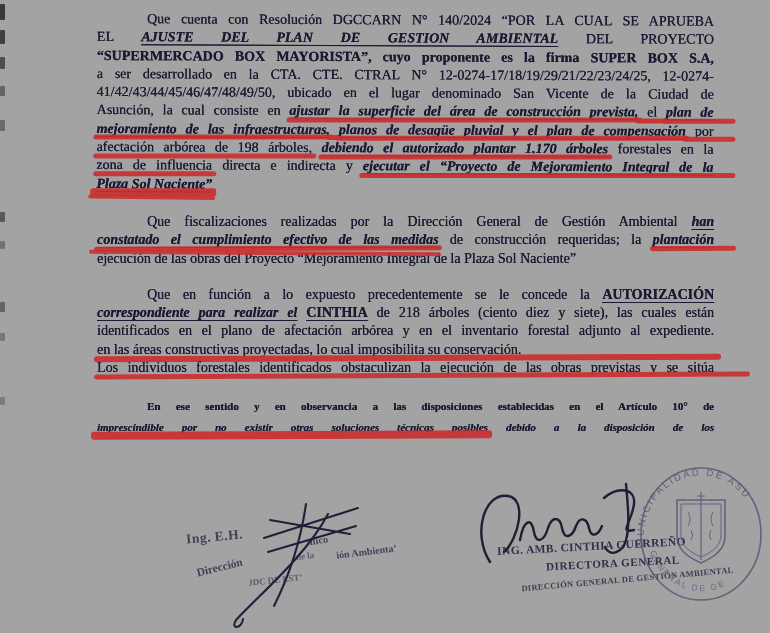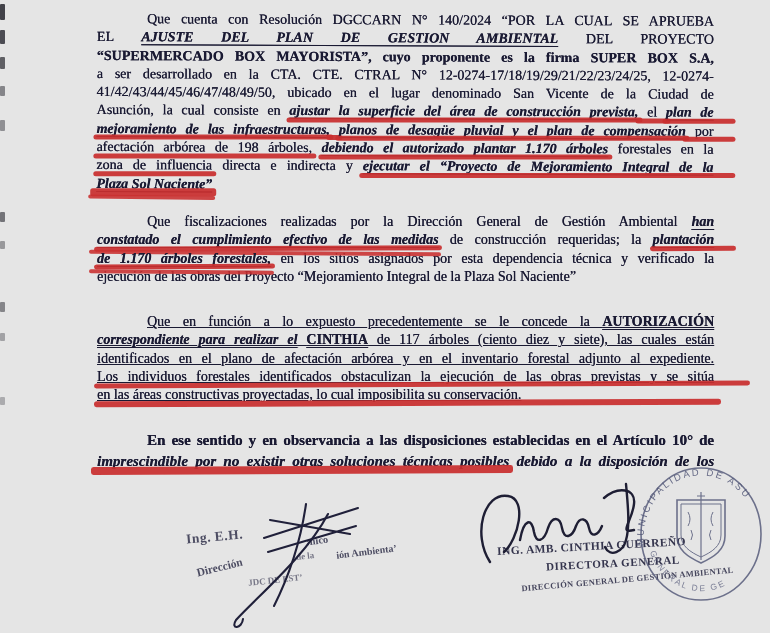--- a/index.html
+++ b/index.html
@@ -1,30 +1,30 @@
 <!DOCTYPE html>
 <html style="--red: #c92f2f; --ink: #1a1a33;"><head>
 <meta charset="utf-8">
 <title>Scanned Resolution Document</title>
 <style>
   html,body{margin:0;padding:0;}
   body{width:770px;height:633px;overflow:hidden;background:#ffffff;}
   .page{
     position:relative;width:770px;height:633px;overflow:hidden;
-    background:#e5e5e5;
+    background:#a3a3a3;
     font-family:"Liberation Serif", serif;
     color:var(--ink,#1a1a33);
   }
   .doc{position:absolute;left:97px;top:10px;width:617px;}
   .para{font-size:14px;line-height:18.3px;text-shadow:0.25px 0 0 currentColor;}
   .para.bold{font-weight:700;}
   .p1{margin-bottom:20px;transform:rotate(0.25deg);transform-origin:left top;}
-  .p2{margin-bottom:27px;}
-  .p3{margin-bottom:25px;text-decoration:underline;}
-  .p4{font-size:15px;line-height:21px;}
+  .p2{margin-bottom:18px;}
+  .p3{margin-bottom:19px;}
+  .p4{font-size:11px;line-height:21px;}
   .line{white-space:nowrap;text-align:justify;text-align-last:justify;}
   .line.natural{text-align-last:left;}
   .line.ind{text-indent:50px;}
   .b{font-weight:700;}
   .i{font-style:italic;}
   .u{text-decoration:underline;text-decoration-thickness:1.2px;text-underline-offset:2.5px;}
   
   .red{position:relative;}
   .red::after{content:"";position:absolute;left:-3px;right:-4px;bottom:-3px;height:4.5px;
     background:var(--red,#c92f2f);border-radius:2.5px;opacity:.93;transform:rotate(-0.25deg);}
@@ -74,29 +74,28 @@
         <div class="line"><span>41/42/43/44/45/46/47/48/49/50, ubicado en el lugar denominado San Vicente de la Ciudad de</span></div>
         <div class="line"><span>Asunción, la cual consiste en </span><span class="b i u red">ajustar la superficie del área de construcción prevista,</span><span class="red"> el </span><span class="b i u red rext">plan de</span></div>
         <div class="line"><span class="b i u red">mejoramiento de las infraestructuras,</span><span class="red"> </span><span class="b i u red">planos de desagüe pluvial y el plan de compensación</span><span class="red rext"> por</span></div>
         <div class="line"><span class="red">afectación arbórea de 198 árboles,</span><span> </span><span class="b i u red">debiendo el autorizado plantar 1.170 árboles</span><span> forestales en la</span></div>
         <div class="line"><span class="red">zona de influencia</span><span> directa e indirecta y </span><span class="b i u red rext">ejecutar el “Proyecto de Mejoramiento Integral de la</span></div>
         <div class="line natural"><span class="b i u red red2 redthick">Plaza Sol Naciente”</span></div>
       </div>
       <div class="para p2">
         <div class="line ind"><span>Que fiscalizaciones realizadas por la Dirección General de Gestión Ambiental </span><span class="b i u">han</span></div>
         <div class="line"><span class="b i u red red2">constatado el cumplimiento efectivo de las medidas</span><span> de construcción requeridas; la </span><span class="b i u red rext">plantación</span></div>
-        <div class="line"><span class="b i u red red2">de 1.170 árboles forestales,</span><span> en los sitios asignados por esta dependencia técnica y verificado la</span></div>
         <div class="line natural"><span>ejecución de las obras del Proyecto “Mejoramiento Integral de la Plaza Sol Naciente”</span></div>
       </div>
       <div class="para p3">
         <div class="line ind"><span>Que en función a lo expuesto precedentemente se le concede la </span><span class="b u">AUTORIZACIÓN</span></div>
-        <div class="line"><span class="b i u">correspondiente para realizar el</span><span> </span><span class="b u">CINTHIA</span><span> de 117 árboles (ciento diez y siete), las cuales están</span></div>
+        <div class="line"><span class="b i u">correspondiente para realizar el</span><span> </span><span class="b u">CINTHIA</span><span> de 218 árboles (ciento diez y siete), las cuales están</span></div>
         <div class="line"><span>identificados en el plano de afectación arbórea y en el inventario forestal adjunto al expediente.</span></div>
+        <div class="line natural"><span class="red redext">en las áreas constructivas proyectadas, lo cual imposibilita su conservación.</span></div>
         <div class="line"><span class="red redext2">Los individuos forestales identificados obstaculizan la ejecución de las obras previstas y se sitúa</span></div>
-        <div class="line natural"><span class="red redext">en las áreas constructivas proyectadas, lo cual imposibilita su conservación.</span></div>
       </div>
       <div class="para p4 bold">
         <div class="line ind"><span>En ese sentido y en observancia a las disposiciones establecidas en el Artículo 10° de</span></div>
         <div class="line"><span class="i redthick red">imprescindible por no existir otras soluciones técnicas posibles</span><span class="i"> debido a la disposición de los</span></div>
       </div>
     </div>
 
   <span class="stamp-frag lf1">Ing. E.H.</span>
   <span class="stamp-frag lf2">:nico</span>
   <span class="stamp-frag lf3">ión Ambientaʼ</span>

